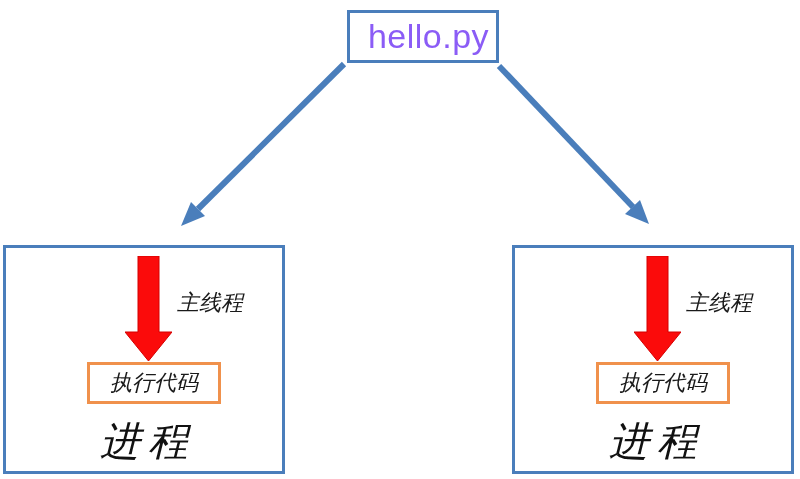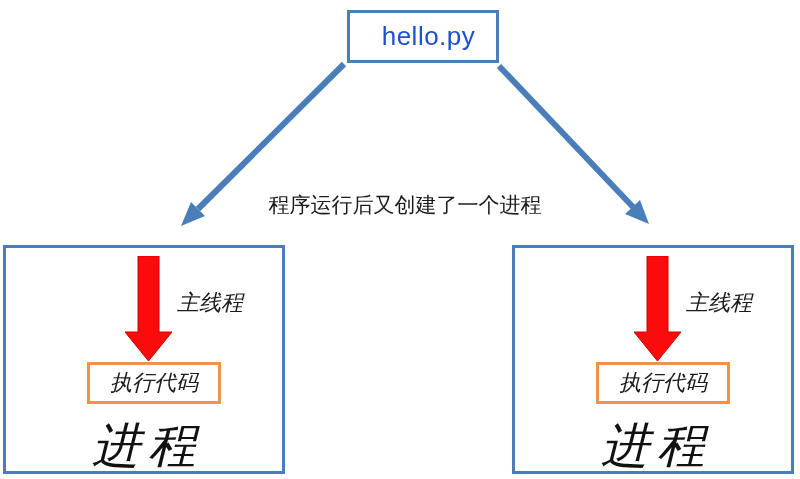--- a/index.html
+++ b/index.html
@@ -7,21 +7,21 @@
     position:relative; width:800px; height:479px; background:#ffffff;
     font-family:"Liberation Sans","DejaVu Sans",sans-serif; color:#1a1a1a;
     overflow:hidden;
   }
   .arrows-overlay { position:absolute; left:0; top:0; width:800px; height:479px; pointer-events:none; }
 
   .hello-box {
     position:absolute; left:347px; top:10px; width:152px; height:53px;
     border:3px solid #4a7ebb; box-sizing:border-box; background:#ffffff;
     display:flex; align-items:center; justify-content:center;
-    font-size:26px; color:#1d4ed8; letter-spacing:0.5px;padding-left:11px;
+    font-size:34px; color:#8b5cf6; letter-spacing:0.5px;padding-left:11px;
   }
 
   .caption {
     position:absolute; left:250px; top:191px; width:310px;
     text-align:center; font-size:21px; color:#1a1a1a; white-space:nowrap;
   }
   .center-note {
     position:absolute; left:300px; top:336px; width:210px;
     text-align:center; font-size:22px; color:#fb0b0b; white-space:nowrap;
   }
@@ -42,21 +42,21 @@
 
   .code-box {
     position:absolute; left:81px; top:114px; width:134px; height:42px;
     border:3px solid #f0914c; box-sizing:border-box; background:#ffffff;
     display:flex; align-items:center; justify-content:center;
     font-size:22px; color:#1a1a1a; white-space:nowrap;
   }
 
   .process-label {
     position:absolute; left:0; top:166px; width:100%;
-    text-align:center; font-size:48px; color:#111111;
+    text-align:center; font-size:40px; color:#111111;
     letter-spacing:8px; text-indent:8px; white-space:nowrap;
   }
 </style>
 </head>
 <body>
 
 <div class="stage">
 
   <svg class="arrows-overlay" viewBox="0 0 800 479" aria-hidden="true">
     <g>
@@ -66,21 +66,20 @@
     <g>
       <line x1="499" y1="66" x2="633" y2="207" stroke="#4a7ebb" stroke-width="6"></line>
       <polygon points="649,224 625,214 640,200" fill="#4a7ebb"></polygon>
     </g>
   </svg>
 
   <div class="hello-box">
     <span>hello.py</span>
   </div>
 
-  <div class="caption">程序运行后又创建了一个进程</div>
 
 
   <div class="process-box left">
     <svg class="red-arrow" viewBox="0 0 47 105" aria-hidden="true">
       <polygon points="13,0 34,0 34,76 47,76 23.5,105 0,76 13,76" fill="#fb0b0b" stroke="#d40000" stroke-width="1"></polygon>
     </svg>
     <span class="thread-label">主线程</span>
     <div class="code-box">
       <span>执行代码</span>
     </div>

